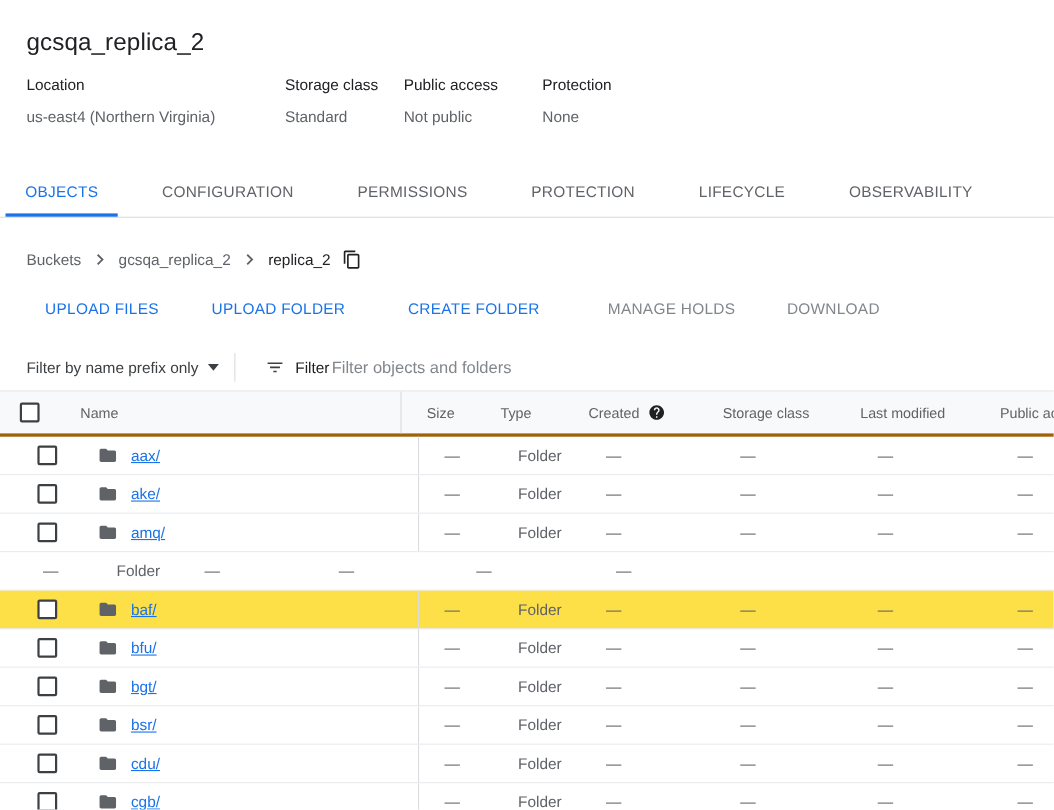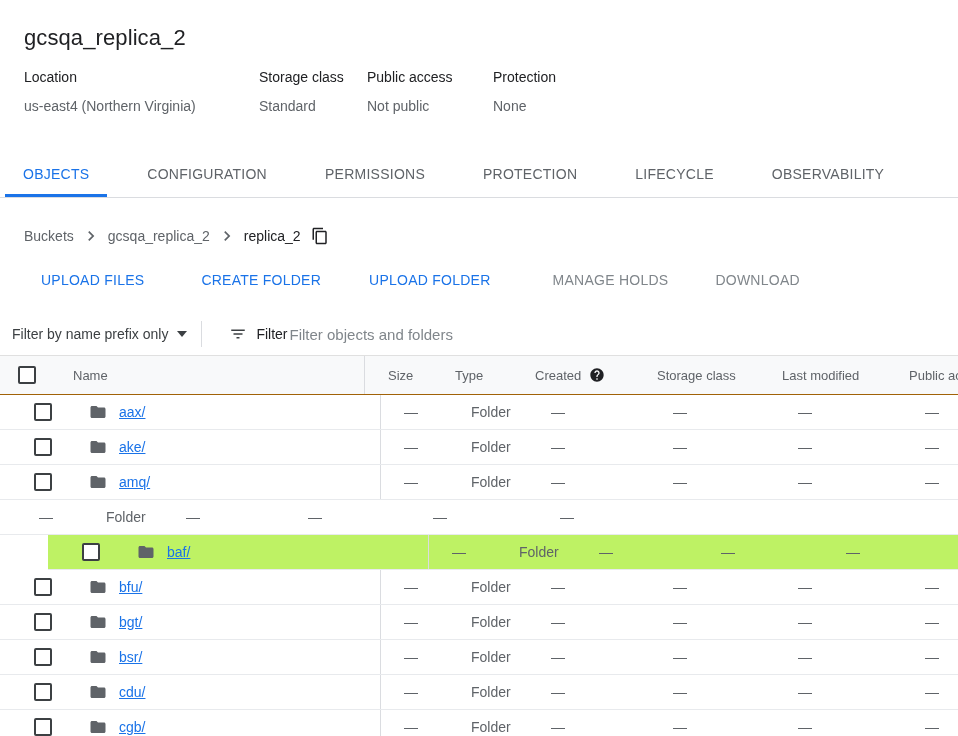--- a/index.html
+++ b/index.html
@@ -41,37 +41,37 @@
   .toolbar { display:flex; align-items:center; height:30px; margin-top:14px; padding-left:29px; white-space:nowrap; }
   .tbtn { display:inline-flex; align-items:center; gap:8px; background:none; border:none; cursor:pointer;
           font-family:"Liberation Sans", sans-serif; font-size:14px; font-weight:500; letter-spacing:.25px;
           color:#1a73e8; padding:0 12px; height:30px; }
   .tbtn.disabled { color:#80868b; cursor:default; }
   .m1{margin-left:24px}.m2{margin-left:33px}.m3{margin-left:36px}.m4{margin-left:38px}.m5{margin-left:23px}
   .caret { width:0; height:0; border-left:5px solid transparent; border-right:5px solid transparent;
            border-top:6px solid currentColor; display:inline-block; }
 
   
-  .filterbar { display:flex; align-items:center; height:42px; margin-top:18px; padding-left:12px; }
+  .filterbar { display:flex; align-items:center; height:42px; margin-top:18px; padding-left:24px; }
   .filter-scope { display:inline-flex; align-items:center; gap:9px; background:none; border:none; cursor:pointer;
                   font-family:"Liberation Sans", sans-serif; font-size:14px; color:#3c4043; padding:0; }
   .filter-scope .caret { border-top-color:#3c4043; }
   .vdivider { width:1px; height:26px; background:#dadce0; margin:0 27px 0 14px; }
   .filter-word { font-size:14px; color:#202124; margin-left:9px; }
   .filter-input { border:none; outline:none; flex:1; font-family:"Liberation Sans", sans-serif;
                   font-size:15px; color:#202124; background:transparent; }
   .filter-input::placeholder { color:#80868b; }
 
   
   .objects-table { border-top:1px solid #e0e0e0; }
   .thead, .trow { display:flex; align-items:center; }
-  .thead { height:38px; background:#f8f9fa; border-bottom:1px solid #a16207;
+  .thead { height:38px; background:#f8f9fa; border-bottom:3px solid #a16207;
            color:#5f6368; font-size:13px; }
   .trow { height:35px; box-sizing:border-box; border-bottom:1px solid #e8eaed; font-size:14px; color:#5f6368;padding-left:16px; }
-  .trow.hovered { background:#bef264;margin-left:48px; }
+  .trow.hovered { background:#fde047; }
   .name-group { display:flex; align-items:center; width:365px; min-width:365px; box-sizing:border-box;
                 border-right:1px solid #dadce0; height:100%; }
   .data-group { display:flex; align-items:center; height:100%; }
   .cell { box-sizing:border-box; flex:none; white-space:nowrap; }
   .cell-check { width:55px; padding-left:18px; display:flex; align-items:center; }
   .cell-icon { width:48px; padding-left:18px; display:flex; align-items:center; }
   .cell-name { flex:1 1 auto; overflow:hidden; }
   .cell-size { width:67px;  padding-left:23px; }
   .cell-type { width:80px;  padding-left:23px; }
   .cell-created { width:122px; padding-left:23px; display:flex; align-items:center; gap:8px; }
@@ -150,25 +150,25 @@
       <svg width="18" height="18" viewBox="0 0 24 24">
           <path fill="#202124" d="M16 1H4c-1.1 0-2 .9-2 2v14h2V3h12V1zm3 4H8c-1.1 0-2 .9-2 2v14c0 1.1.9 2 2 2h11c1.1 0 2-.9 2-2V7c0-1.1-.9-2-2-2zm0 16H8V7h11v14z"></path>
         </svg>
     </button>
   </div>
 
   <div class="toolbar">
     <button class="tbtn">
         <span>UPLOAD FILES</span>
       </button>
+    <button class="tbtn m1">
+        <span>UPLOAD FOLDER</span>
+      </button>
     <button class="tbtn m2">
         <span>CREATE FOLDER</span>
-      </button>
-    <button class="tbtn m1">
-        <span>UPLOAD FOLDER</span>
       </button>
     <button class="tbtn disabled m4">
         <span>MANAGE HOLDS</span>
       </button>
     <button class="tbtn disabled m5">
         <span>DOWNLOAD</span>
       </button>
 
   </div>
 

